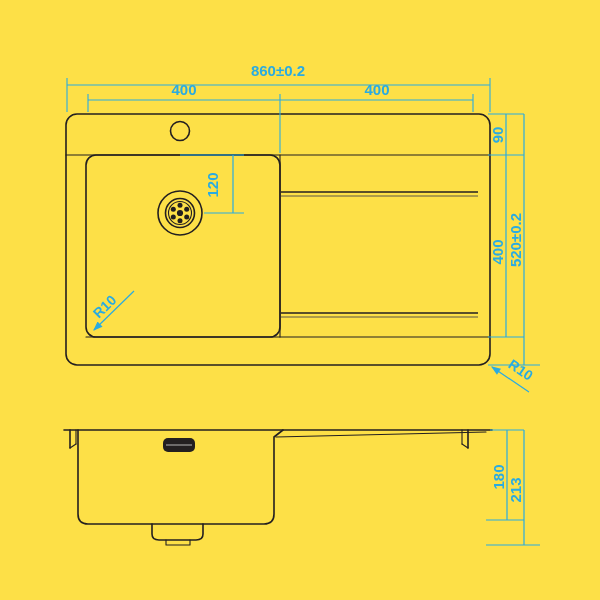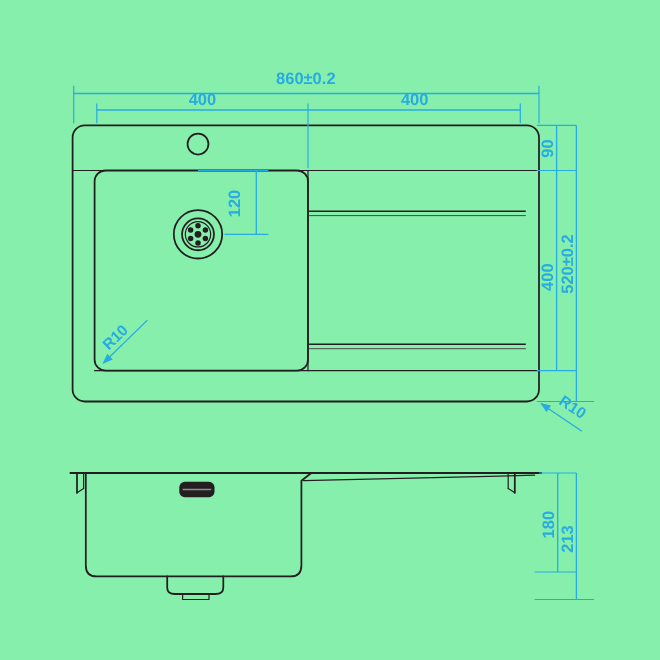--- a/index.html
+++ b/index.html
@@ -11,21 +11,21 @@
   body {
     width: 600px;
     height: 600px;
     overflow: hidden;
     font-family: "Liberation Sans", sans-serif;
   }
   #drawing-root {
     position: relative;
     width: 600px;
     height: 600px;
-    background: #86efac;
+    background: #fde047;
   }
   svg#tech-drawing {
     display: block;
     width: 600px;
     height: 600px;
   }
   .dim-text {
     font-family: "Liberation Sans", sans-serif;
     font-weight: bold;
     font-size: 15px;

